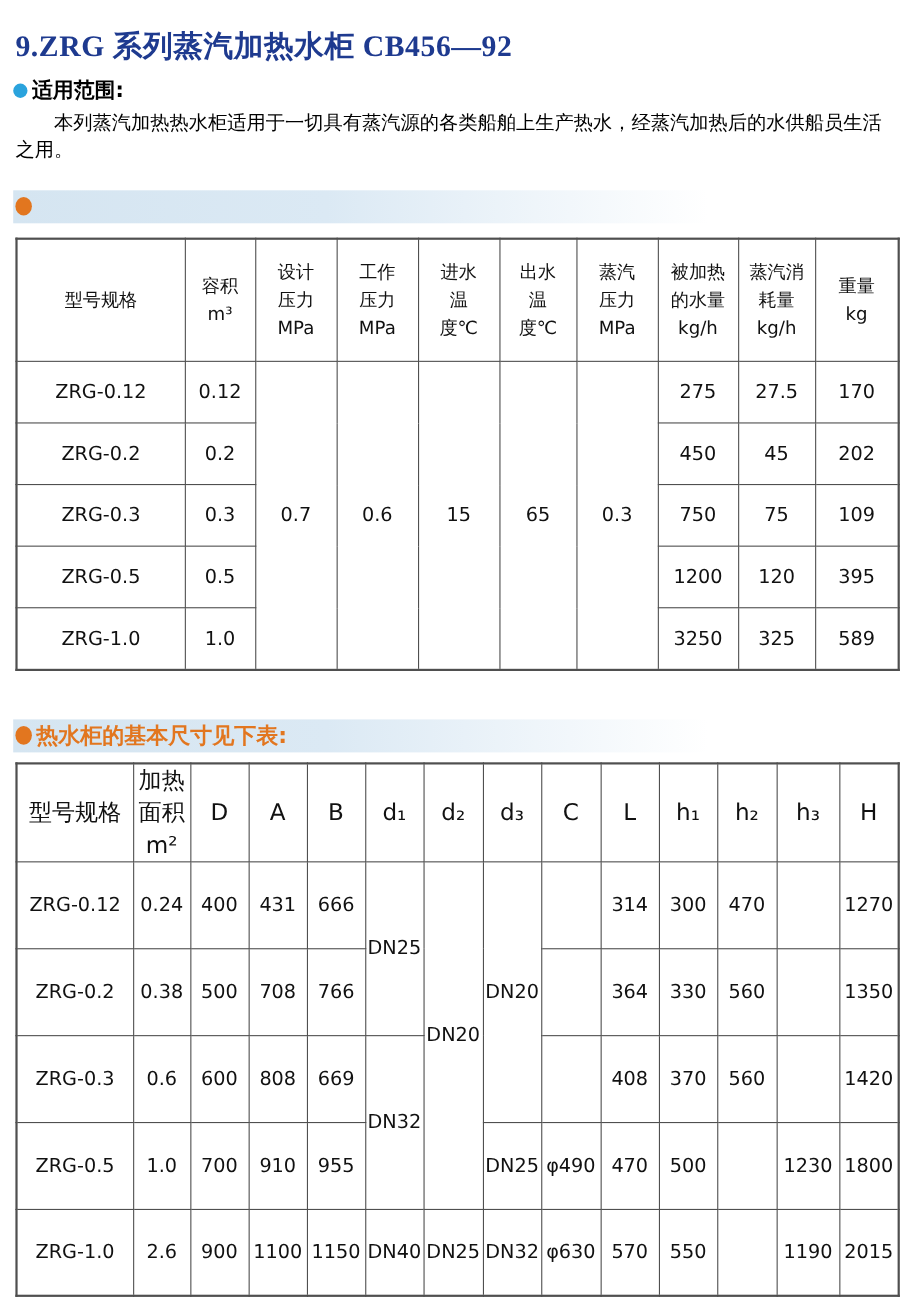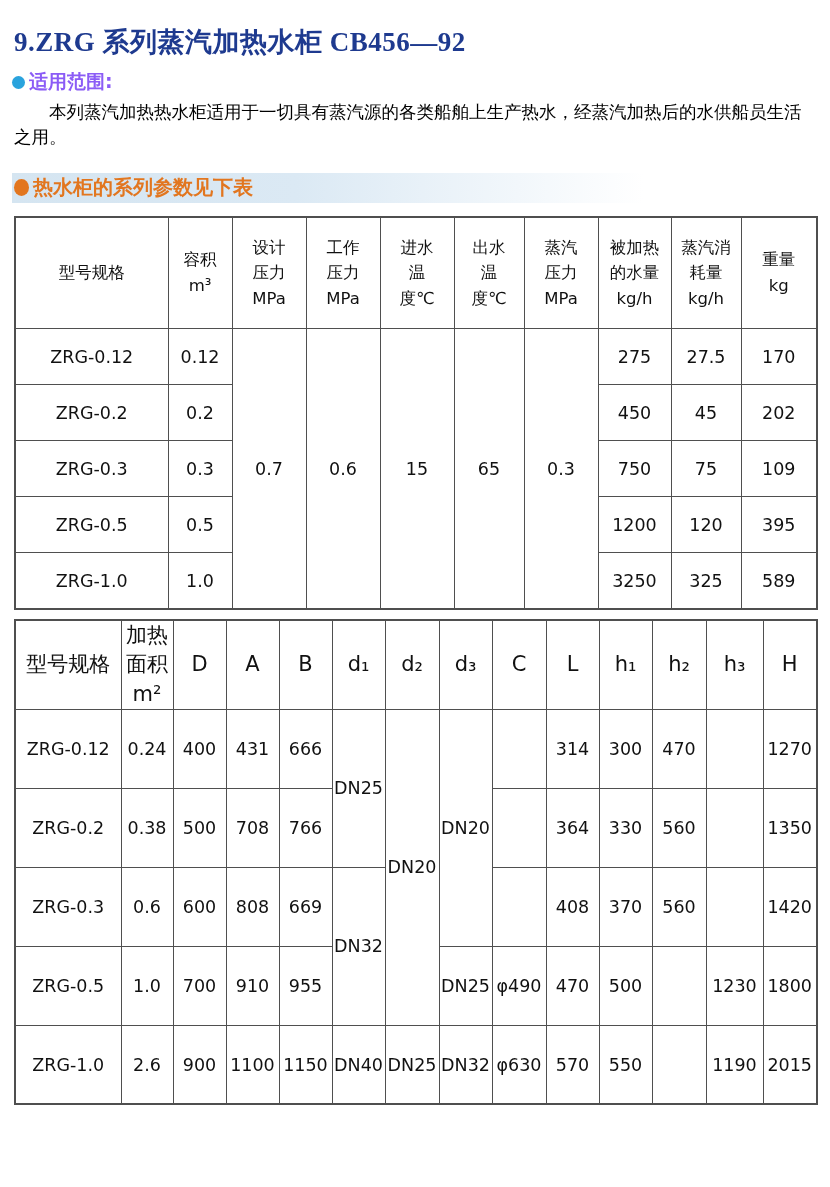--- a/index.html
+++ b/index.html
@@ -16,21 +16,21 @@
     font-family:"Liberation Serif","DejaVu Serif",serif;
     font-weight:bold; font-size:27px; color:#1e3a8f; letter-spacing:0.5px;
     white-space:nowrap;
   }
 
   .scope-row { margin:9px 0 0 12px; display:flex; align-items:center; }
   .dot-blue {
     width:13px; height:13px; border-radius:50%;
     background:#2aa3dd; margin-right:4px; flex:0 0 auto;
   }
-  .scope-label { color:#8b5cf6; font-size:19px; font-weight:bold; }
+  .scope-label { color:#000000; font-size:19px; font-weight:bold; }
 
   .scope-text {
     margin:5px 16px 0 14px; width:800px;
     font-size:17.5px; line-height:1.45; text-indent:2em; color:#000000;
   }
 
   .section-bar {
     margin-left:12px; width:632px; height:30px;
     display:flex; align-items:center; padding-left:2px;
     background:linear-gradient(to right,#d5e5f1 0%,#dbe9f4 45%,rgba(255,255,255,0) 100%);
@@ -74,21 +74,20 @@
 
   <div class="scope-row">
     <span class="dot-blue"></span>
     <span class="scope-label">适用范围:</span>
   </div>
 
   <div class="scope-text">本列蒸汽加热热水柜适用于一切具有蒸汽源的各类船舶上生产热水，经蒸汽加热后的水供船员生活之用。</div>
 
   <div class="section-bar first">
     <span class="dot-orange"></span>
-    <span class="section-title">热水柜的系列参数见下表</span>
   </div>
 
   <table class="t1">
     <colgroup>
       <col style="width:153px">
         <col style="width:64px">
         <col style="width:74px">
       <col style="width:74px">
         <col style="width:74px">
         <col style="width:70px">
@@ -162,20 +161,24 @@
     <tr class="body">
       <td>ZRG-1.0</td>
       <td>1.0</td>
       <td>3250</td>
       <td>325</td>
       <td>589</td>
     </tr>
   </tbody>
     </table>
 
+  <div class="section-bar second">
+    <span class="dot-orange"></span>
+    <span class="section-title">热水柜的基本尺寸见下表:</span>
+  </div>
 
   <table class="t2">
     <colgroup>
       <col style="width:106px">
         <col style="width:52px">
         <col style="width:53px">
       <col style="width:53px">
         <col style="width:53px">
         <col style="width:53px">
       <col style="width:54px">

